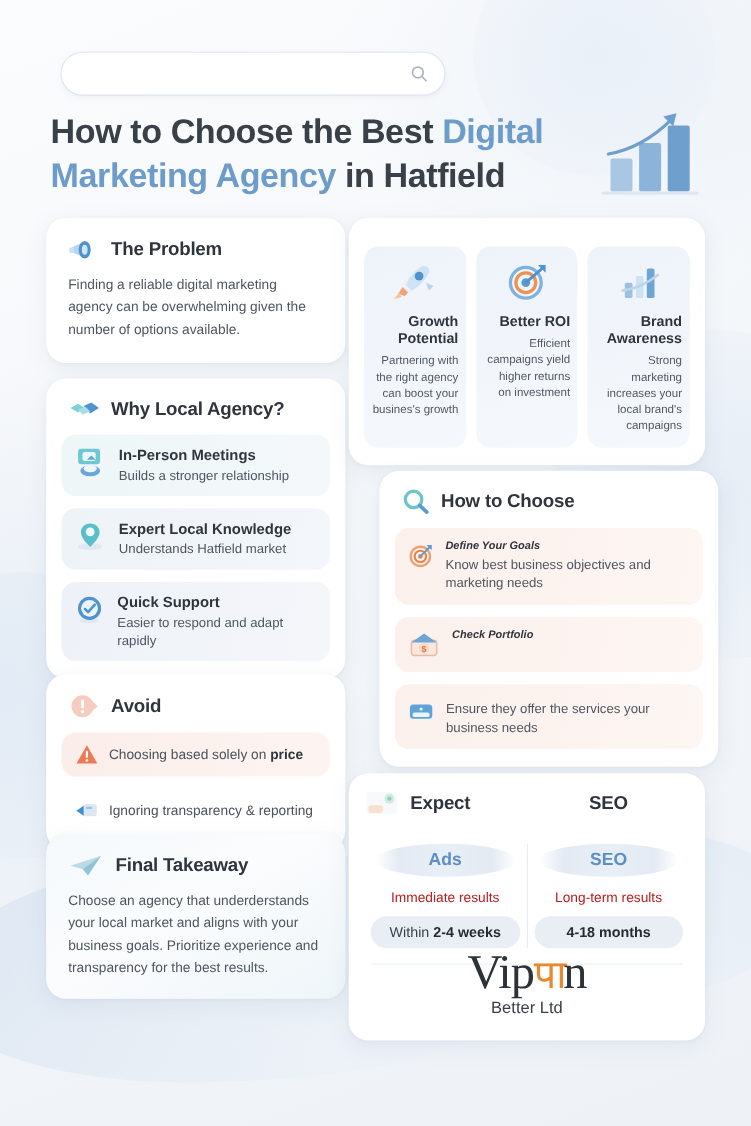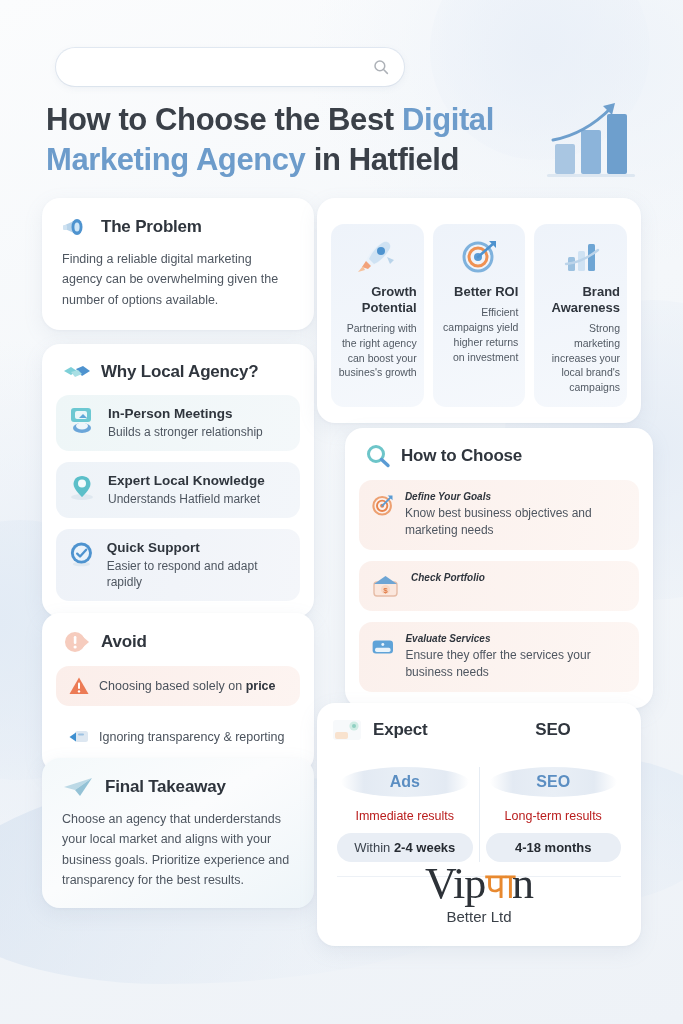--- a/index.html
+++ b/index.html
@@ -385,21 +385,20 @@
       </div>
     </div>
 
     <div class="crow">
       <svg width="30" height="30" viewBox="0 0 30 30">
         <rect x="2" y="7" width="25" height="16" rx="4" fill="#5fa3d8"></rect>
         <rect x="5" y="16" width="19" height="5" rx="2" fill="#eaf4fb"></rect>
         <circle cx="14.5" cy="12" r="1.8" fill="#eaf4fb"></circle>
       </svg>
       <div class="lrow-txt">
-        <div class="crow-title">Evaluate Services</div>
         <div class="crow-sub">Ensure they offer the services your business needs</div>
       </div>
     </div>
   </div>
 
   <div class="card" id="card-expect">
     <div class="exp-head">
       <div class="exp-head-left">
         <svg width="34" height="26" viewBox="0 0 34 26">
           <rect x="2" y="3" width="28" height="20" rx="3" fill="#f7f9fb"></rect>

